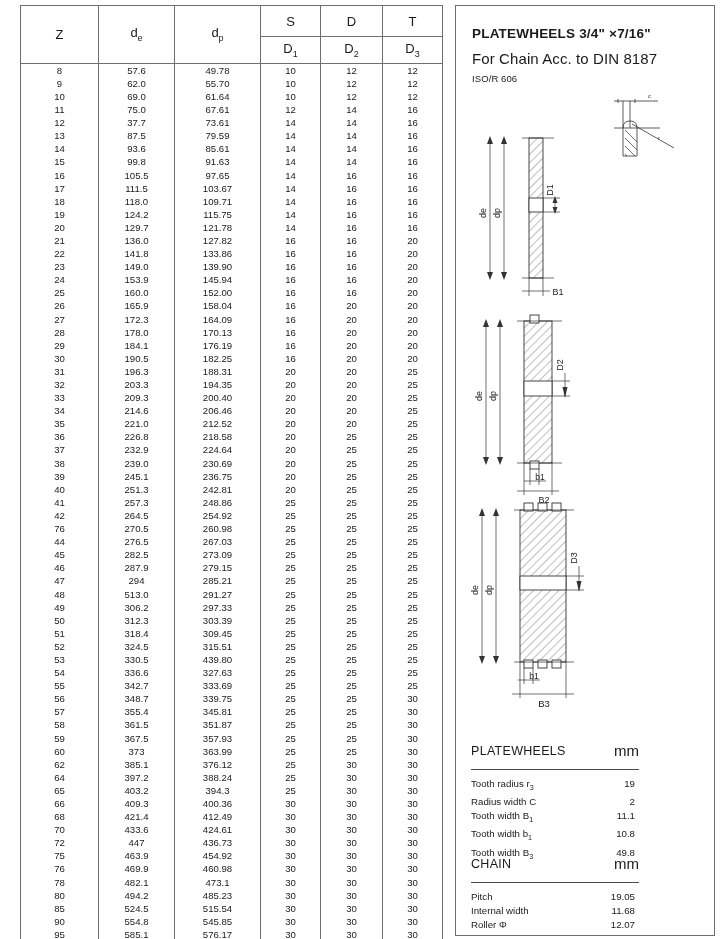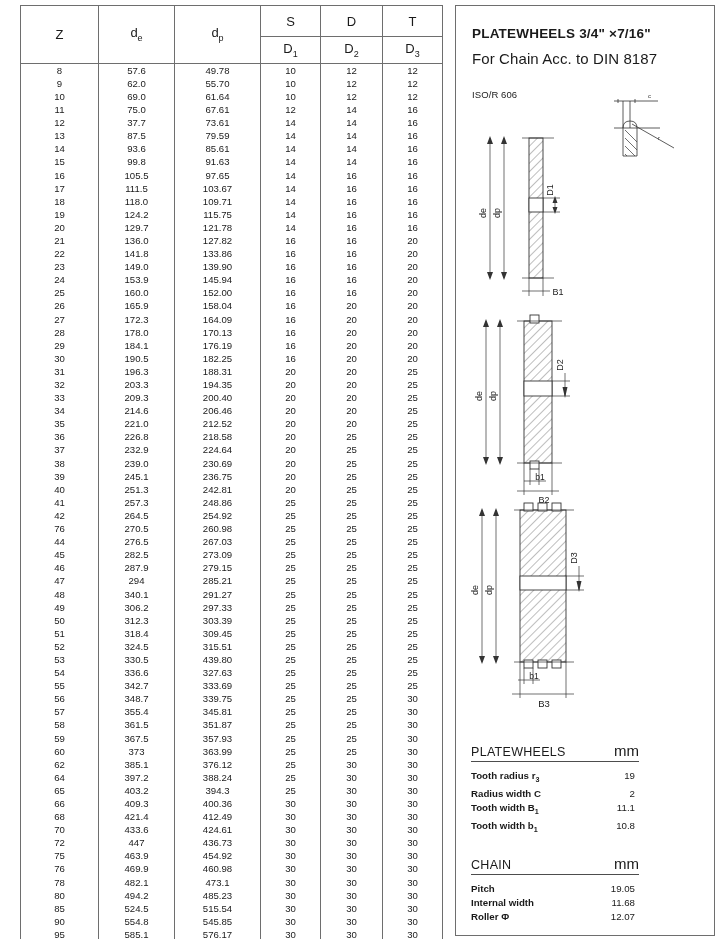--- a/index.html
+++ b/index.html
@@ -47,40 +47,40 @@
   td.num-s,td.num-d,td.num-t{text-align:center;}
 
   
   #info-panel{
     position:absolute;left:455px;top:5px;width:258px;height:929px;
     border:1px solid #6e6e6e;background:#fff;
   }
   #title-block{position:absolute;left:16px;top:20px;width:236px;}
   .main-title{font-size:13.5px;font-weight:bold;letter-spacing:.2px;white-space:nowrap;}
   .sub-line{font-size:15px;margin-top:9px;letter-spacing:.1px;}
-  .sub-line2{font-size:9.5px;margin-top:22px;letter-spacing:.1px;}
+  .sub-line2{font-size:9.5px;margin-top:6px;letter-spacing:.1px;}
 
   
   #tooth-detail{position:absolute;left:596px;top:88px;width:120px;height:74px;}
   #drawing-simplex{position:absolute;left:462px;top:128px;width:250px;height:185px;}
   #drawing-duplex{position:absolute;left:462px;top:313px;width:250px;height:190px;}
   #drawing-triplex{position:absolute;left:462px;top:500px;width:250px;height:215px;}
 
   
   #spec-plate{position:absolute;left:471px;top:742px;width:170px;}
   #spec-chain{position:absolute;left:471px;top:855px;width:170px;}
   .spec-head{
-    display:flex;justify-content:space-between;align-items:flex-end;
-    border-bottom:1.4px solid #4d4d4d;padding-bottom:2px;width:168px;
+    display:flex;justify-content:space-between;align-items:center;
+    border-bottom:1.4px solid #4d4d4d;padding-bottom:10px;width:168px;
   }
   .spec-head .h-left{font-size:12.5px;letter-spacing:.3px;}
   .spec-head .h-right{font-size:15px;}
   .spec-rows{margin-top:7px;}
   .spec-row{display:flex;font-size:9.7px;line-height:14.2px;}
-  .spec-row .lbl{width:112px;white-space:nowrap;font-weight:bold;}
+  .spec-row .lbl{width:112px;white-space:nowrap;}
   .spec-row .val{width:52px;text-align:right;}
   .ssub{font-size:7.2px;vertical-align:sub;}
 </style>
 </head>
 <body>
 
 <div class="sheet">
 
   <div id="data-table-panel">
     <table class="dims">
@@ -423,21 +423,21 @@
           <tr>
             <td class="num-z">47</td>
             <td class="num-de">294</td>
             <td class="num-dp">285.21</td>
             <td class="num-s">25</td>
             <td class="num-d">25</td>
             <td class="num-t">25</td>
           </tr>
           <tr>
             <td class="num-z">48</td>
-            <td class="num-de">340.1</td>
+            <td class="num-de">513.0</td>
             <td class="num-dp">291.27</td>
             <td class="num-s">25</td>
             <td class="num-d">25</td>
             <td class="num-t">25</td>
           </tr>
           <tr>
             <td class="num-z">49</td>
             <td class="num-de">306.2</td>
             <td class="num-dp">297.33</td>
             <td class="num-s">25</td>
@@ -827,20 +827,24 @@
           <span class="val">2</span>
         </div>
         <div class="spec-row">
           <span class="lbl">Tooth width B<span class="ssub">1</span></span>
           <span class="val">11.1</span>
         </div>
         <div class="spec-row">
           <span class="lbl">Tooth width b<span class="ssub">1</span></span>
           <span class="val">10.8</span>
         </div>
+        <div class="spec-row">
+          <span class="lbl">Tooth width B<span class="ssub">3</span></span>
+          <span class="val">49.8</span>
+        </div>
       </div>
   </div>
 
   <div id="spec-chain">
     <div class="spec-head">
       <span class="h-left">CHAIN</span>
       <span class="h-right">mm</span>
     </div>
     <div class="spec-rows" id="spec-chain-rows">
         <div class="spec-row">

